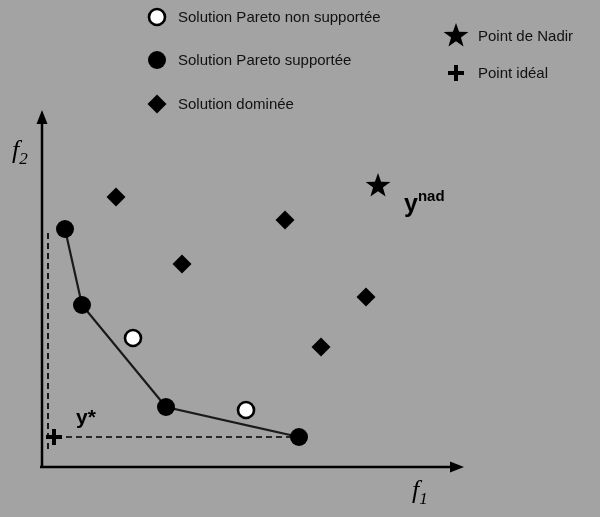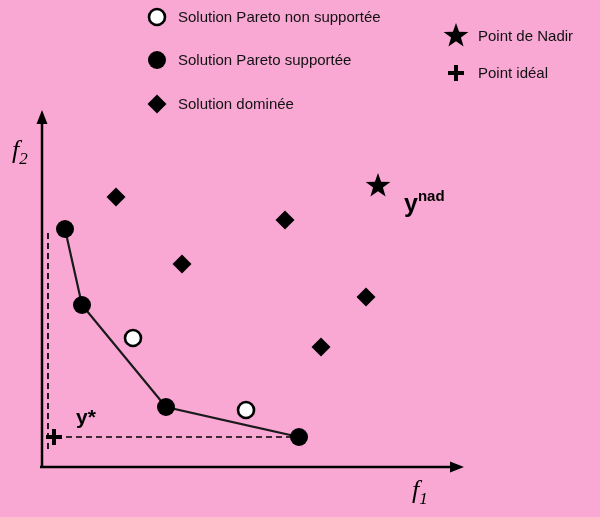--- a/index.html
+++ b/index.html
@@ -1,20 +1,20 @@
 <!DOCTYPE html>
 <html><head>
 <meta charset="utf-8">
 <style>
   html, body { margin: 0; padding: 0; background: #ffffff; }
   .fig-wrap {
     position: relative;
     width: 600px;
     height: 517px;
-    background: #f9a8d4;
+    background: #a3a3a3;
     font-family: "Liberation Sans", sans-serif;
   }
   svg { display: block; }
   .legend-text {
     font-family: "Liberation Sans", sans-serif;
     font-size: 15px;
     fill: #111111;
   }
   .axis-label {
     font-family: "Liberation Serif", serif;

